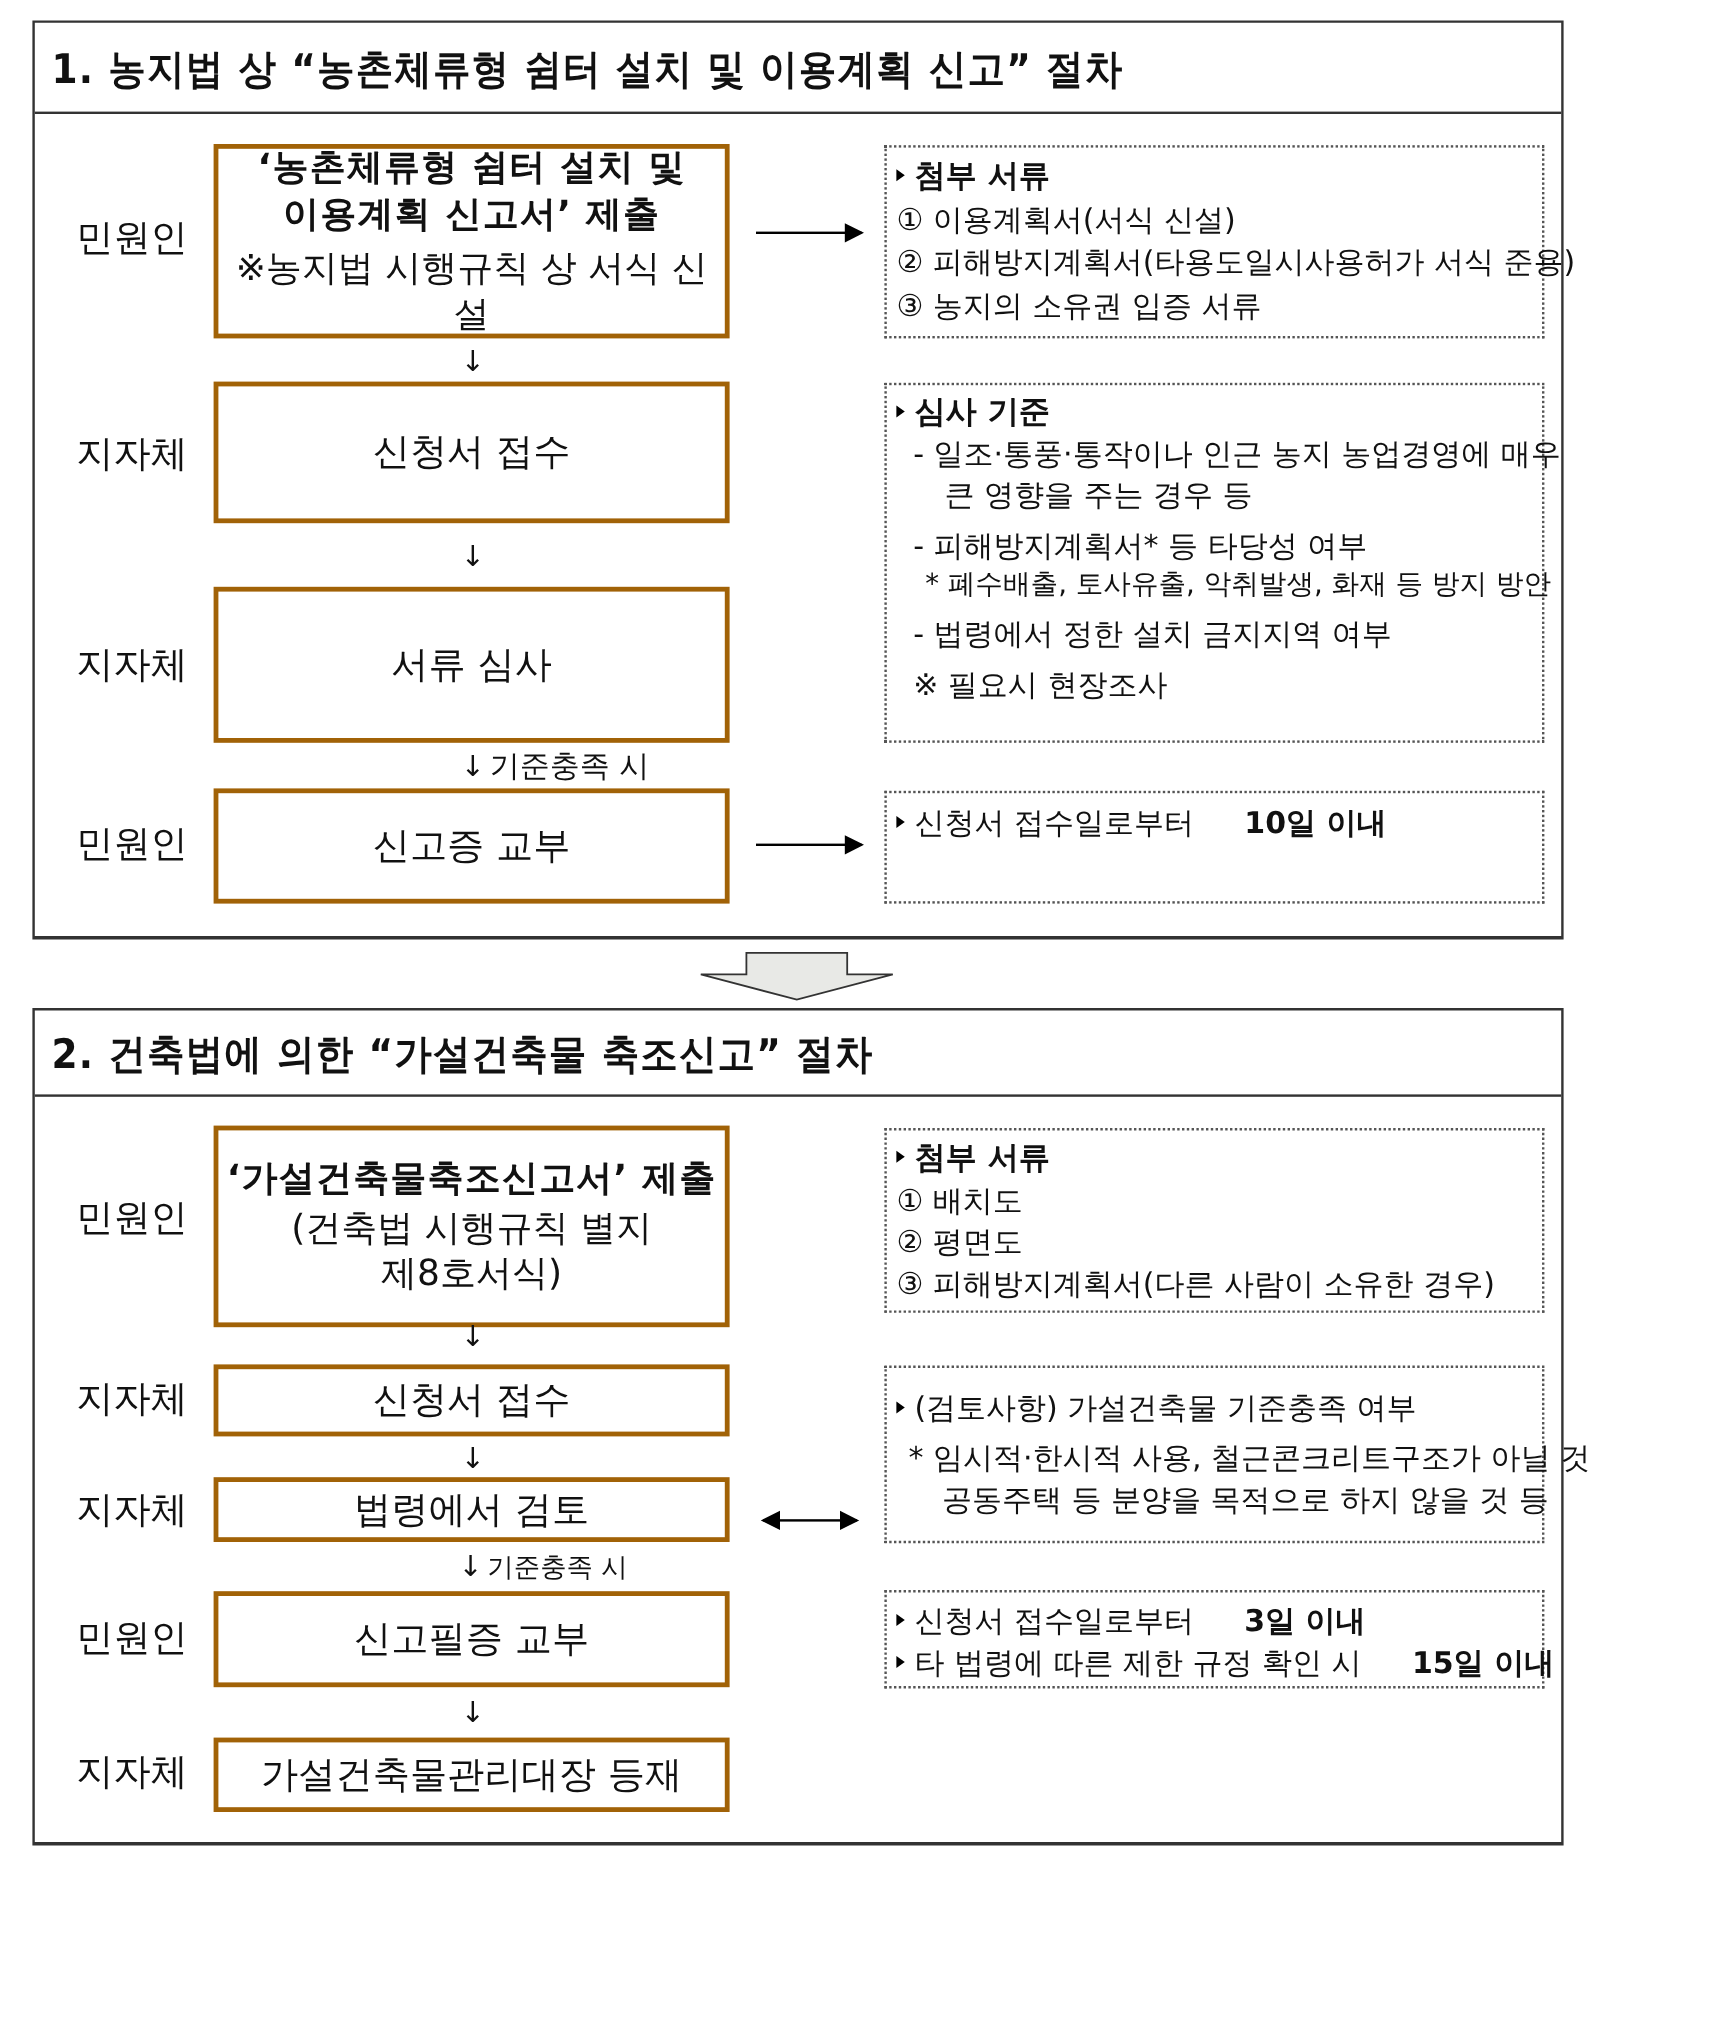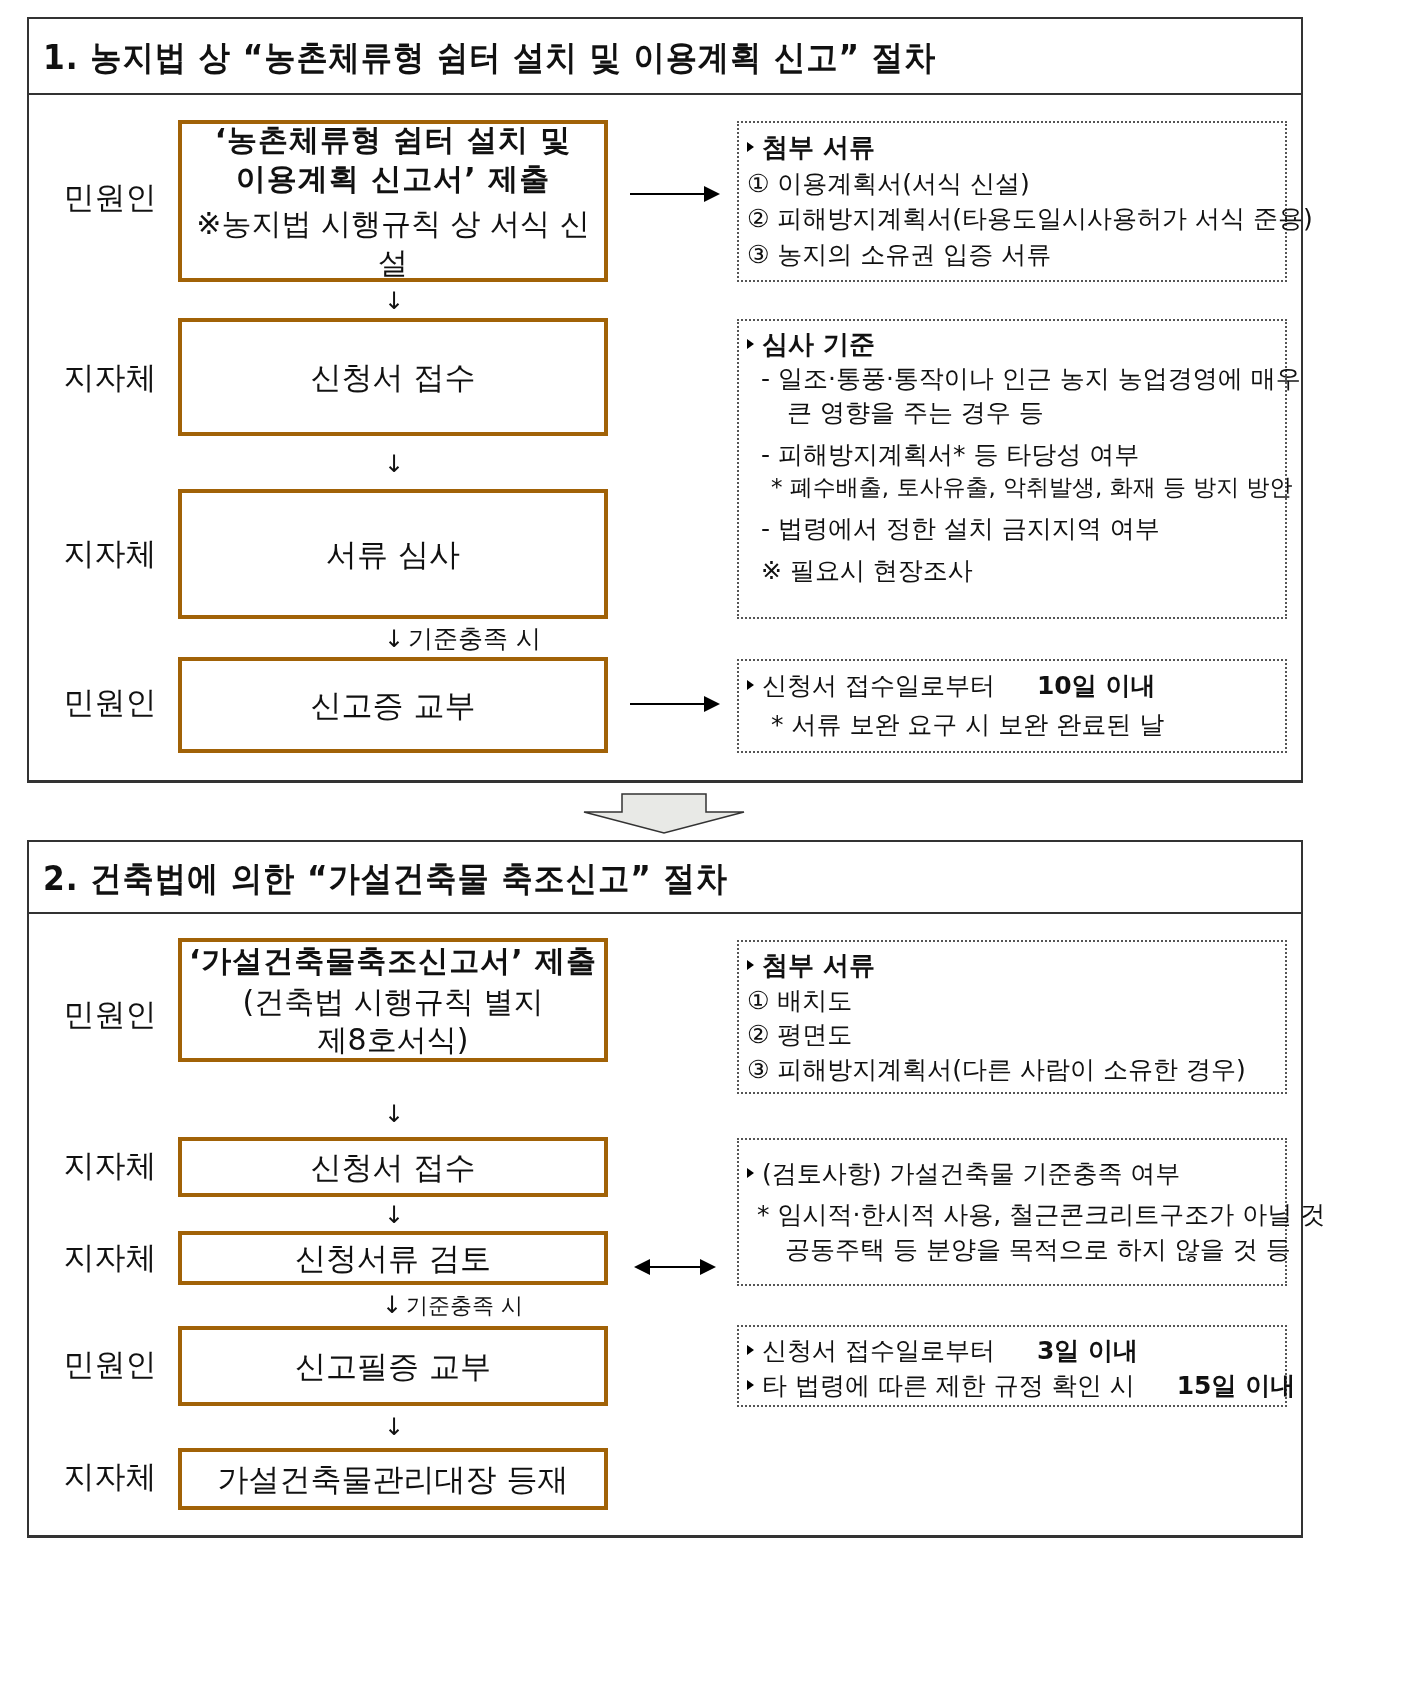--- a/index.html
+++ b/index.html
@@ -82,53 +82,52 @@
   <div class="indent1">-  피해방지계획서* 등 타당성 여부</div>
   <div class="indent1" style="font-size:23px; padding-left:24px;">* 폐수배출, 토사유출, 악취발생, 화재 등 방지 방안</div>
   <div class="gap"></div>
   <div class="indent1">-  법령에서 정한 설치 금지지역 여부</div>
   <div class="gap"></div>
   <div class="indent1">※ 필요시 현장조사</div>
 </div>
 
 <div class="note" style="left:737px; top:659px; width:550px; height:94px; line-height:1.55;">
   <div><span class="tri"></span><span>신청서 접수일로부터 </span><span class="b">10일 이내</span></div>
-  <div style="padding-left:24px;">* 서류 보완 요구 시 보완 완료된 날</div>
 </div>
 
 <svg class="abs" style="left:580px; top:793px;" width="170" height="42" viewBox="0 0 170 42">
   <polygon points="42,1 126,1 126,19 164,19 84,40 4,19 42,19" fill="#e8e9e6" stroke="#333" stroke-width="1.5"></polygon>
 </svg>
 
 <div class="panel" style="left:27px; top:840px; width:1276px; height:698px;">
   <div class="panel-head" style="height:72px;">
     <div class="panel-title" style="top:14px;">2. 건축법에 의한 “가설건축물 축조신고” 절차</div>
   </div>
 </div>
 
 <div class="actor" style="left:50px; top:994px;">민원인</div>
 <div class="actor" style="left:50px; top:1145px;">지자체</div>
 <div class="actor" style="left:50px; top:1237px;">지자체</div>
 <div class="actor" style="left:50px; top:1344px;">민원인</div>
 <div class="actor" style="left:50px; top:1456px;">지자체</div>
 
-<div class="step" style="left:178px; top:938px; width:430px; height:124px; line-height:1.25;">
+<div class="step" style="left:178px; top:938px; width:430px; height:168px; line-height:1.25;">
   <div class="bold">‘가설건축물축조신고서’ 제출</div>
   <div class="sub" style="margin-top:4px;">(건축법 시행규칙 별지</div>
   <div class="sub">제8호서식)</div>
 </div>
 <div class="down" style="left:384px; top:1102px;">↓</div>
 
 <div class="step" style="left:178px; top:1137px; width:430px; height:60px;">
   <div>신청서 접수</div>
 </div>
 <div class="down" style="left:384px; top:1203px;">↓</div>
 
 <div class="step" style="left:178px; top:1231px; width:430px; height:54px;">
-  <div>신청서류 검토</div>
+  <div>법령에서 검토</div>
 </div>
 <div class="down" style="left:382px; top:1293px;">
   <span>↓</span><span class="lbl" style="font-size:22px;">기준충족 시</span>
 </div>
 
 <div class="step" style="left:178px; top:1326px; width:430px; height:80px;">
   <div>신고필증 교부</div>
 </div>
 <div class="down" style="left:384px; top:1415px;">↓</div>
 

